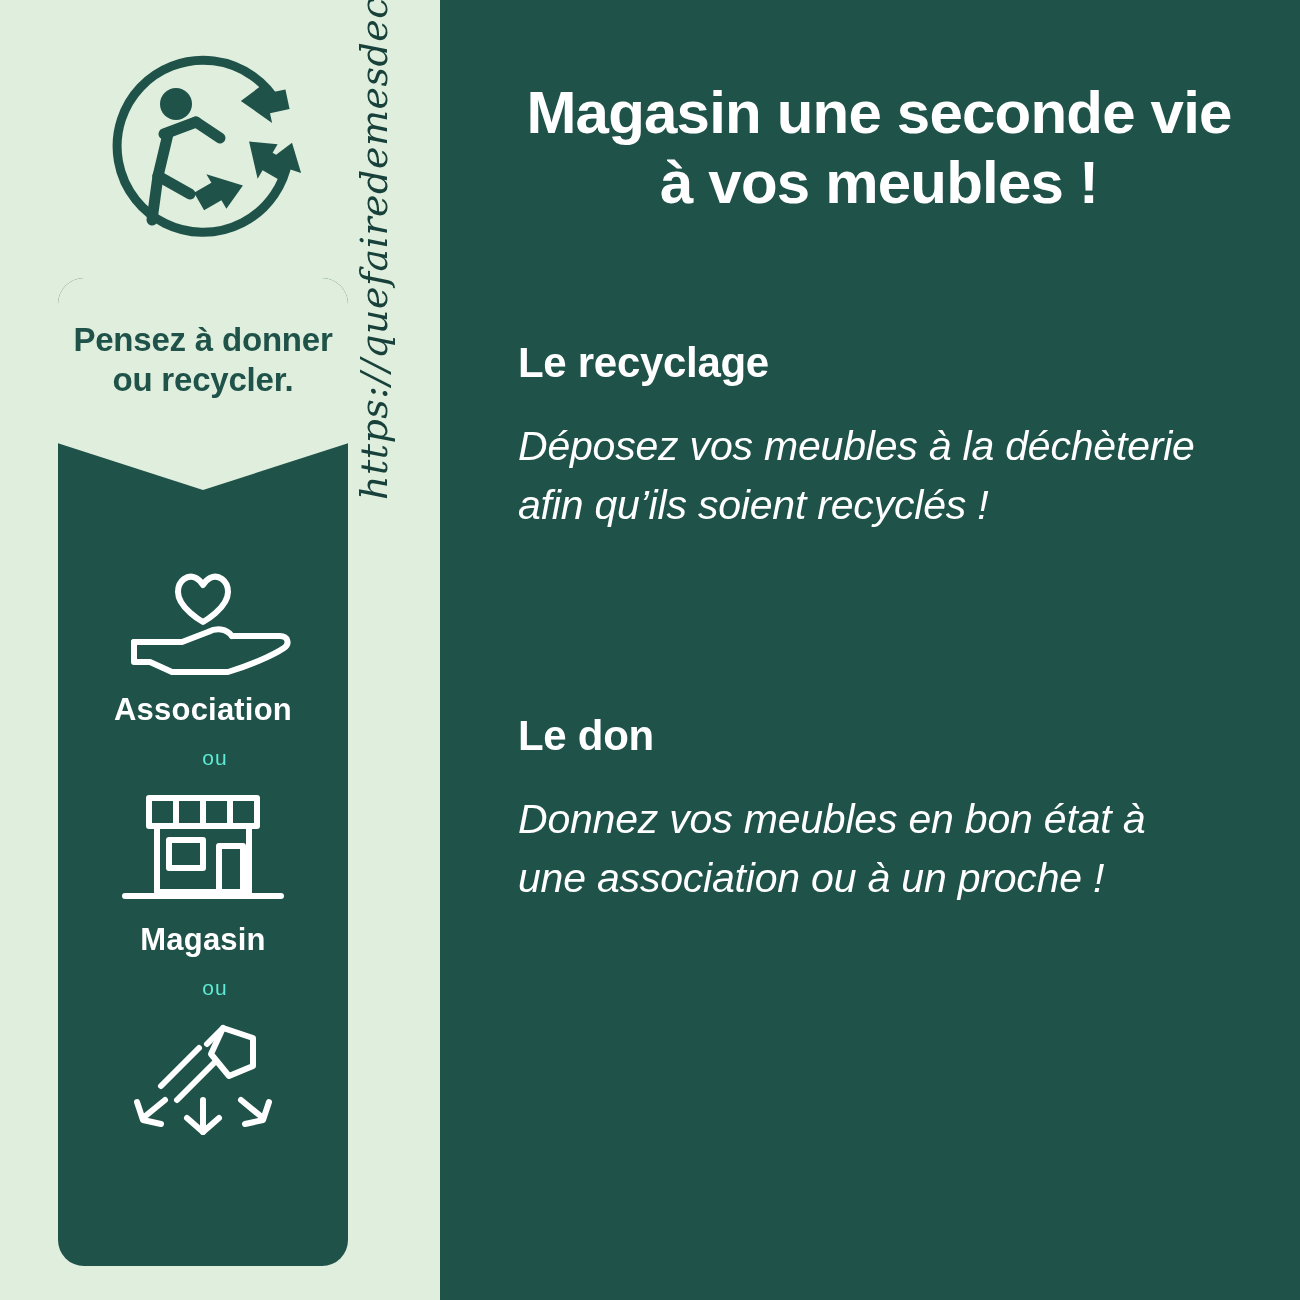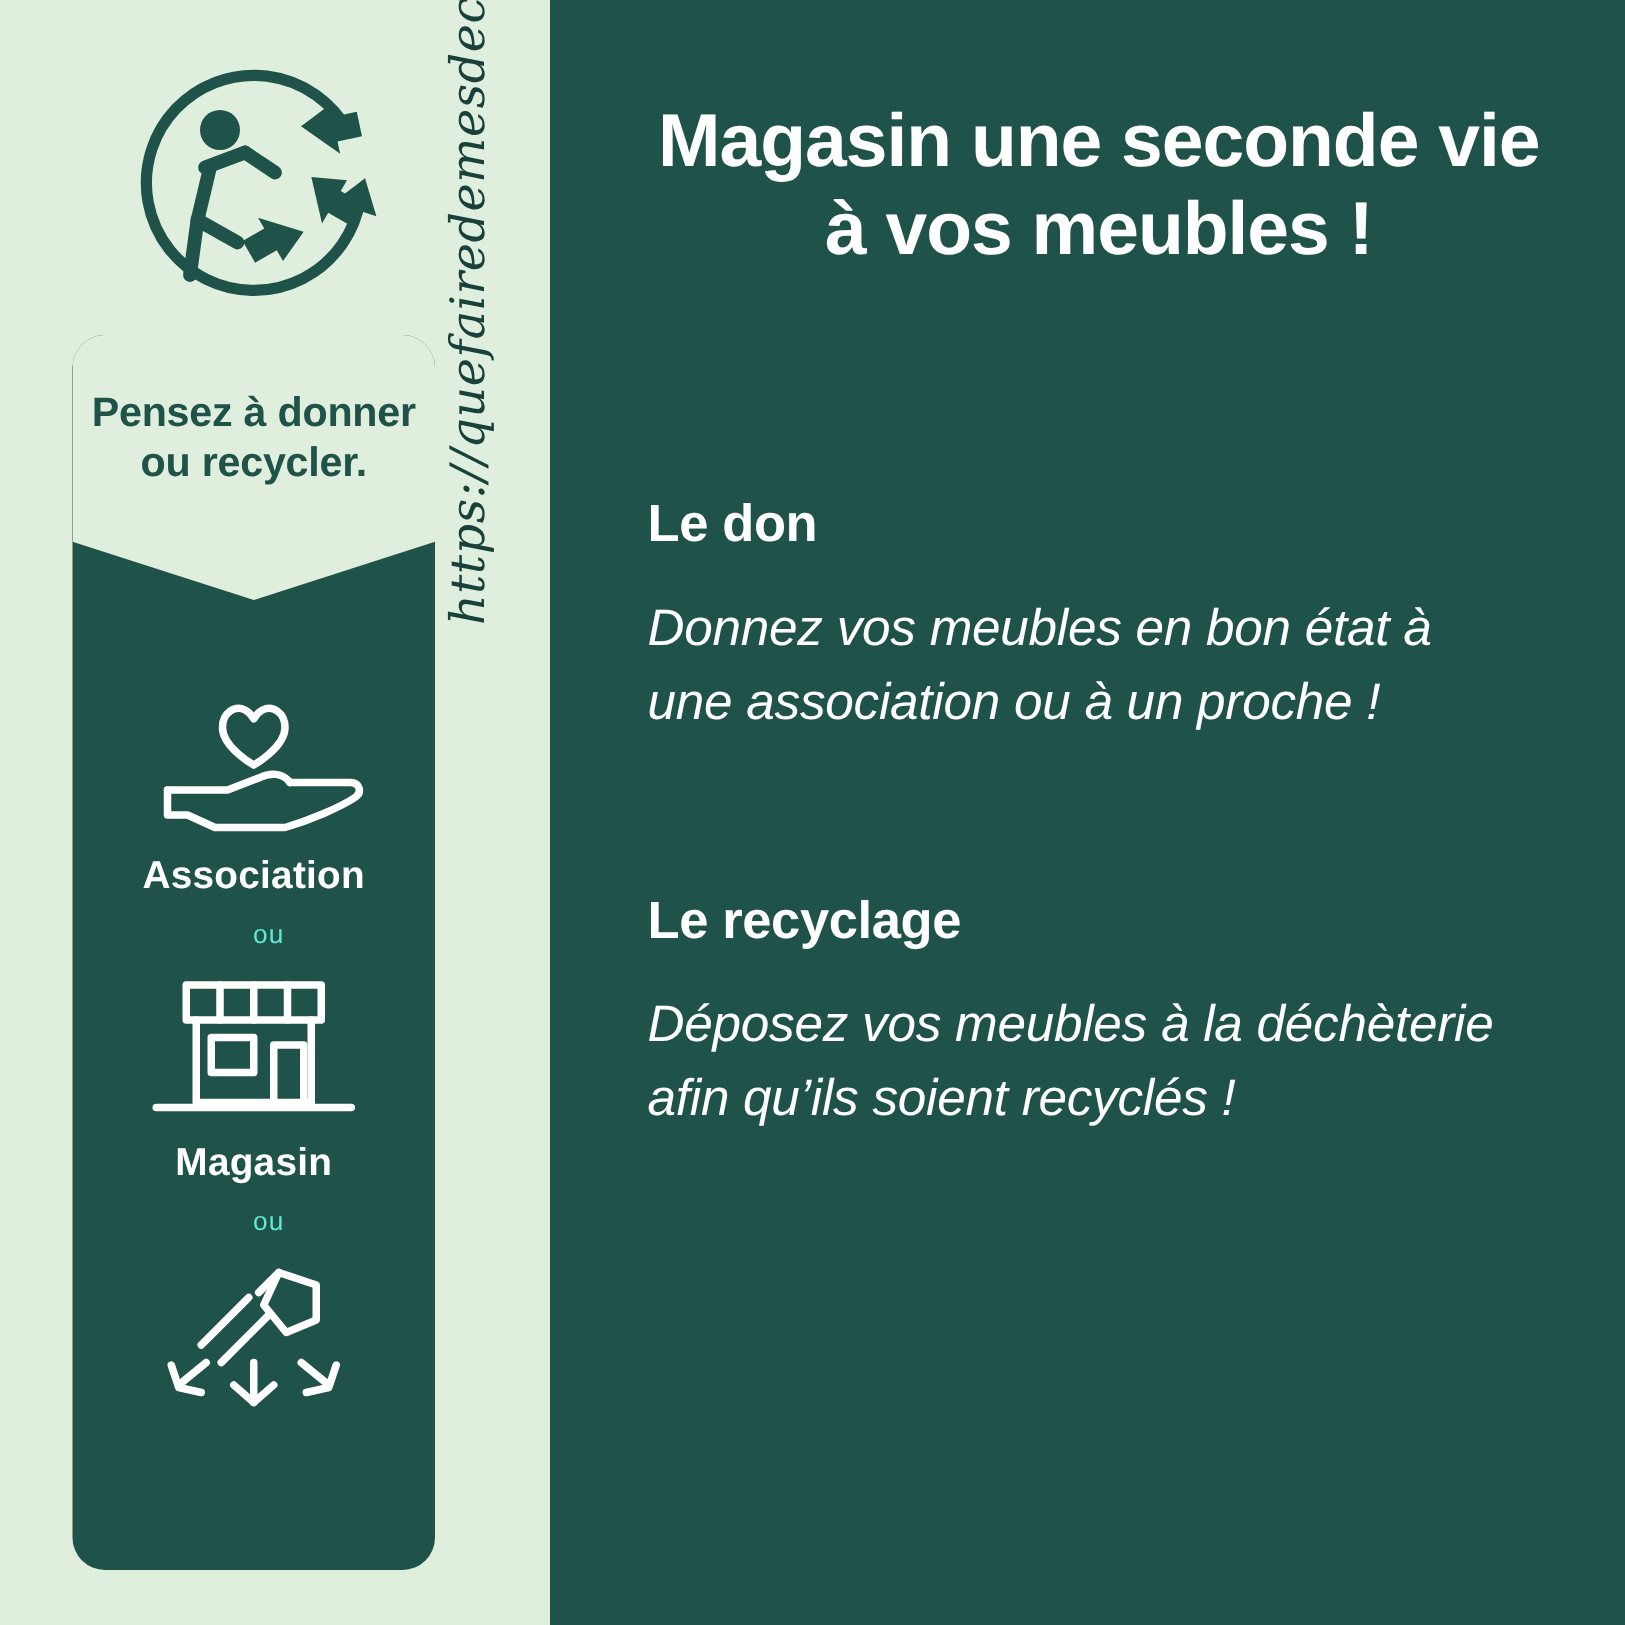--- a/index.html
+++ b/index.html
@@ -32,21 +32,21 @@
   .logo-wrap {
     position: absolute;
     top: 42px;
     left: 92px;
     width: 220px;
     height: 220px;
   }
 
   .ribbon {
     position: absolute;
-    top: 268px;
+    top: 278px;
     left: 58px;
     width: 290px;
     height: 988px;
     background: #1f5249;
     border-radius: 26px 26px 26px 26px;
     overflow: hidden;
   }
   .ribbon-head {
     position: relative;
     background: #dfeedd;
@@ -245,24 +245,24 @@
 
       </div>
     </div>
 
     <div class="vertical-url">https://quefairedemesdechets.fr</div>
   </div>
 
   <div class="right-panel">
     <div class="main-title">Magasin une seconde vie à vos meubles !</div>
 
+    <div class="section recyclage">
+      <div class="section-title">Le recyclage</div>
+      <div class="section-body">Déposez vos meubles à la déchèterie afin qu’ils soient recyclés !</div>
+    </div>
+
     <div class="section don">
       <div class="section-title">Le don</div>
       <div class="section-body">Donnez vos meubles en bon état à une association ou à un proche !</div>
     </div>
-
-    <div class="section recyclage">
-      <div class="section-title">Le recyclage</div>
-      <div class="section-body">Déposez vos meubles à la déchèterie afin qu’ils soient recyclés !</div>
-    </div>
   </div>
 
 </div>
 
 </body></html>

